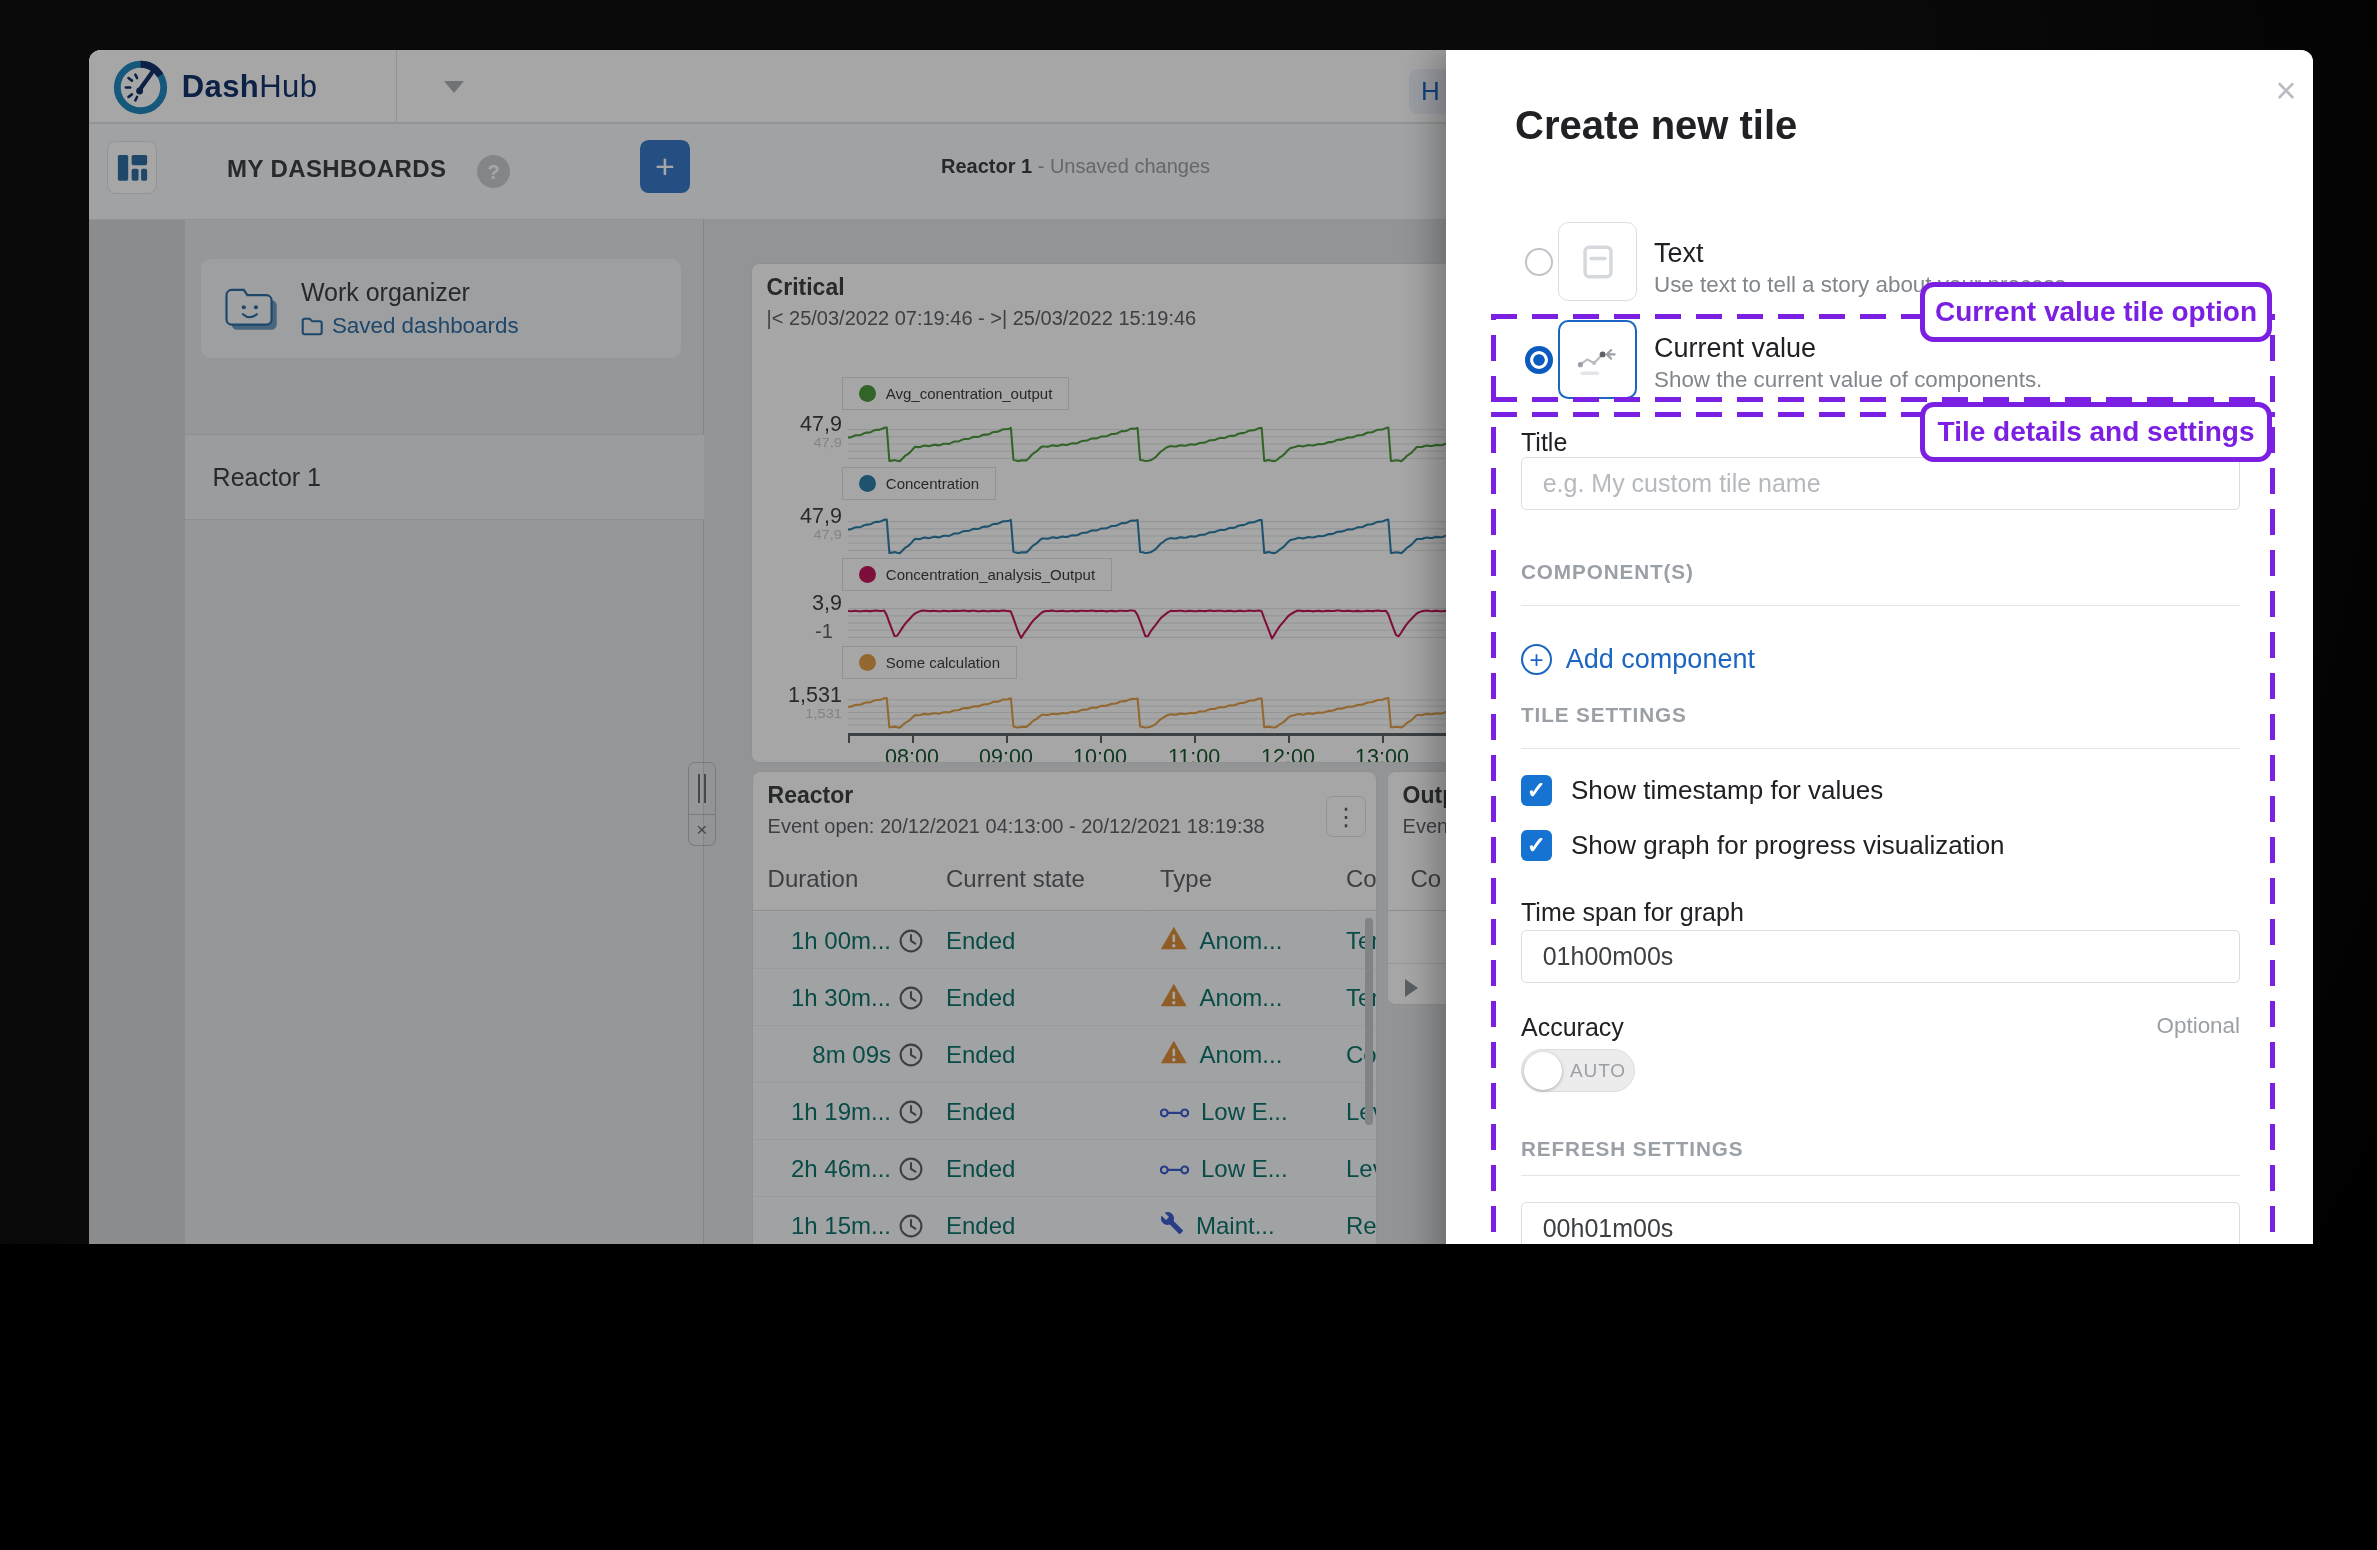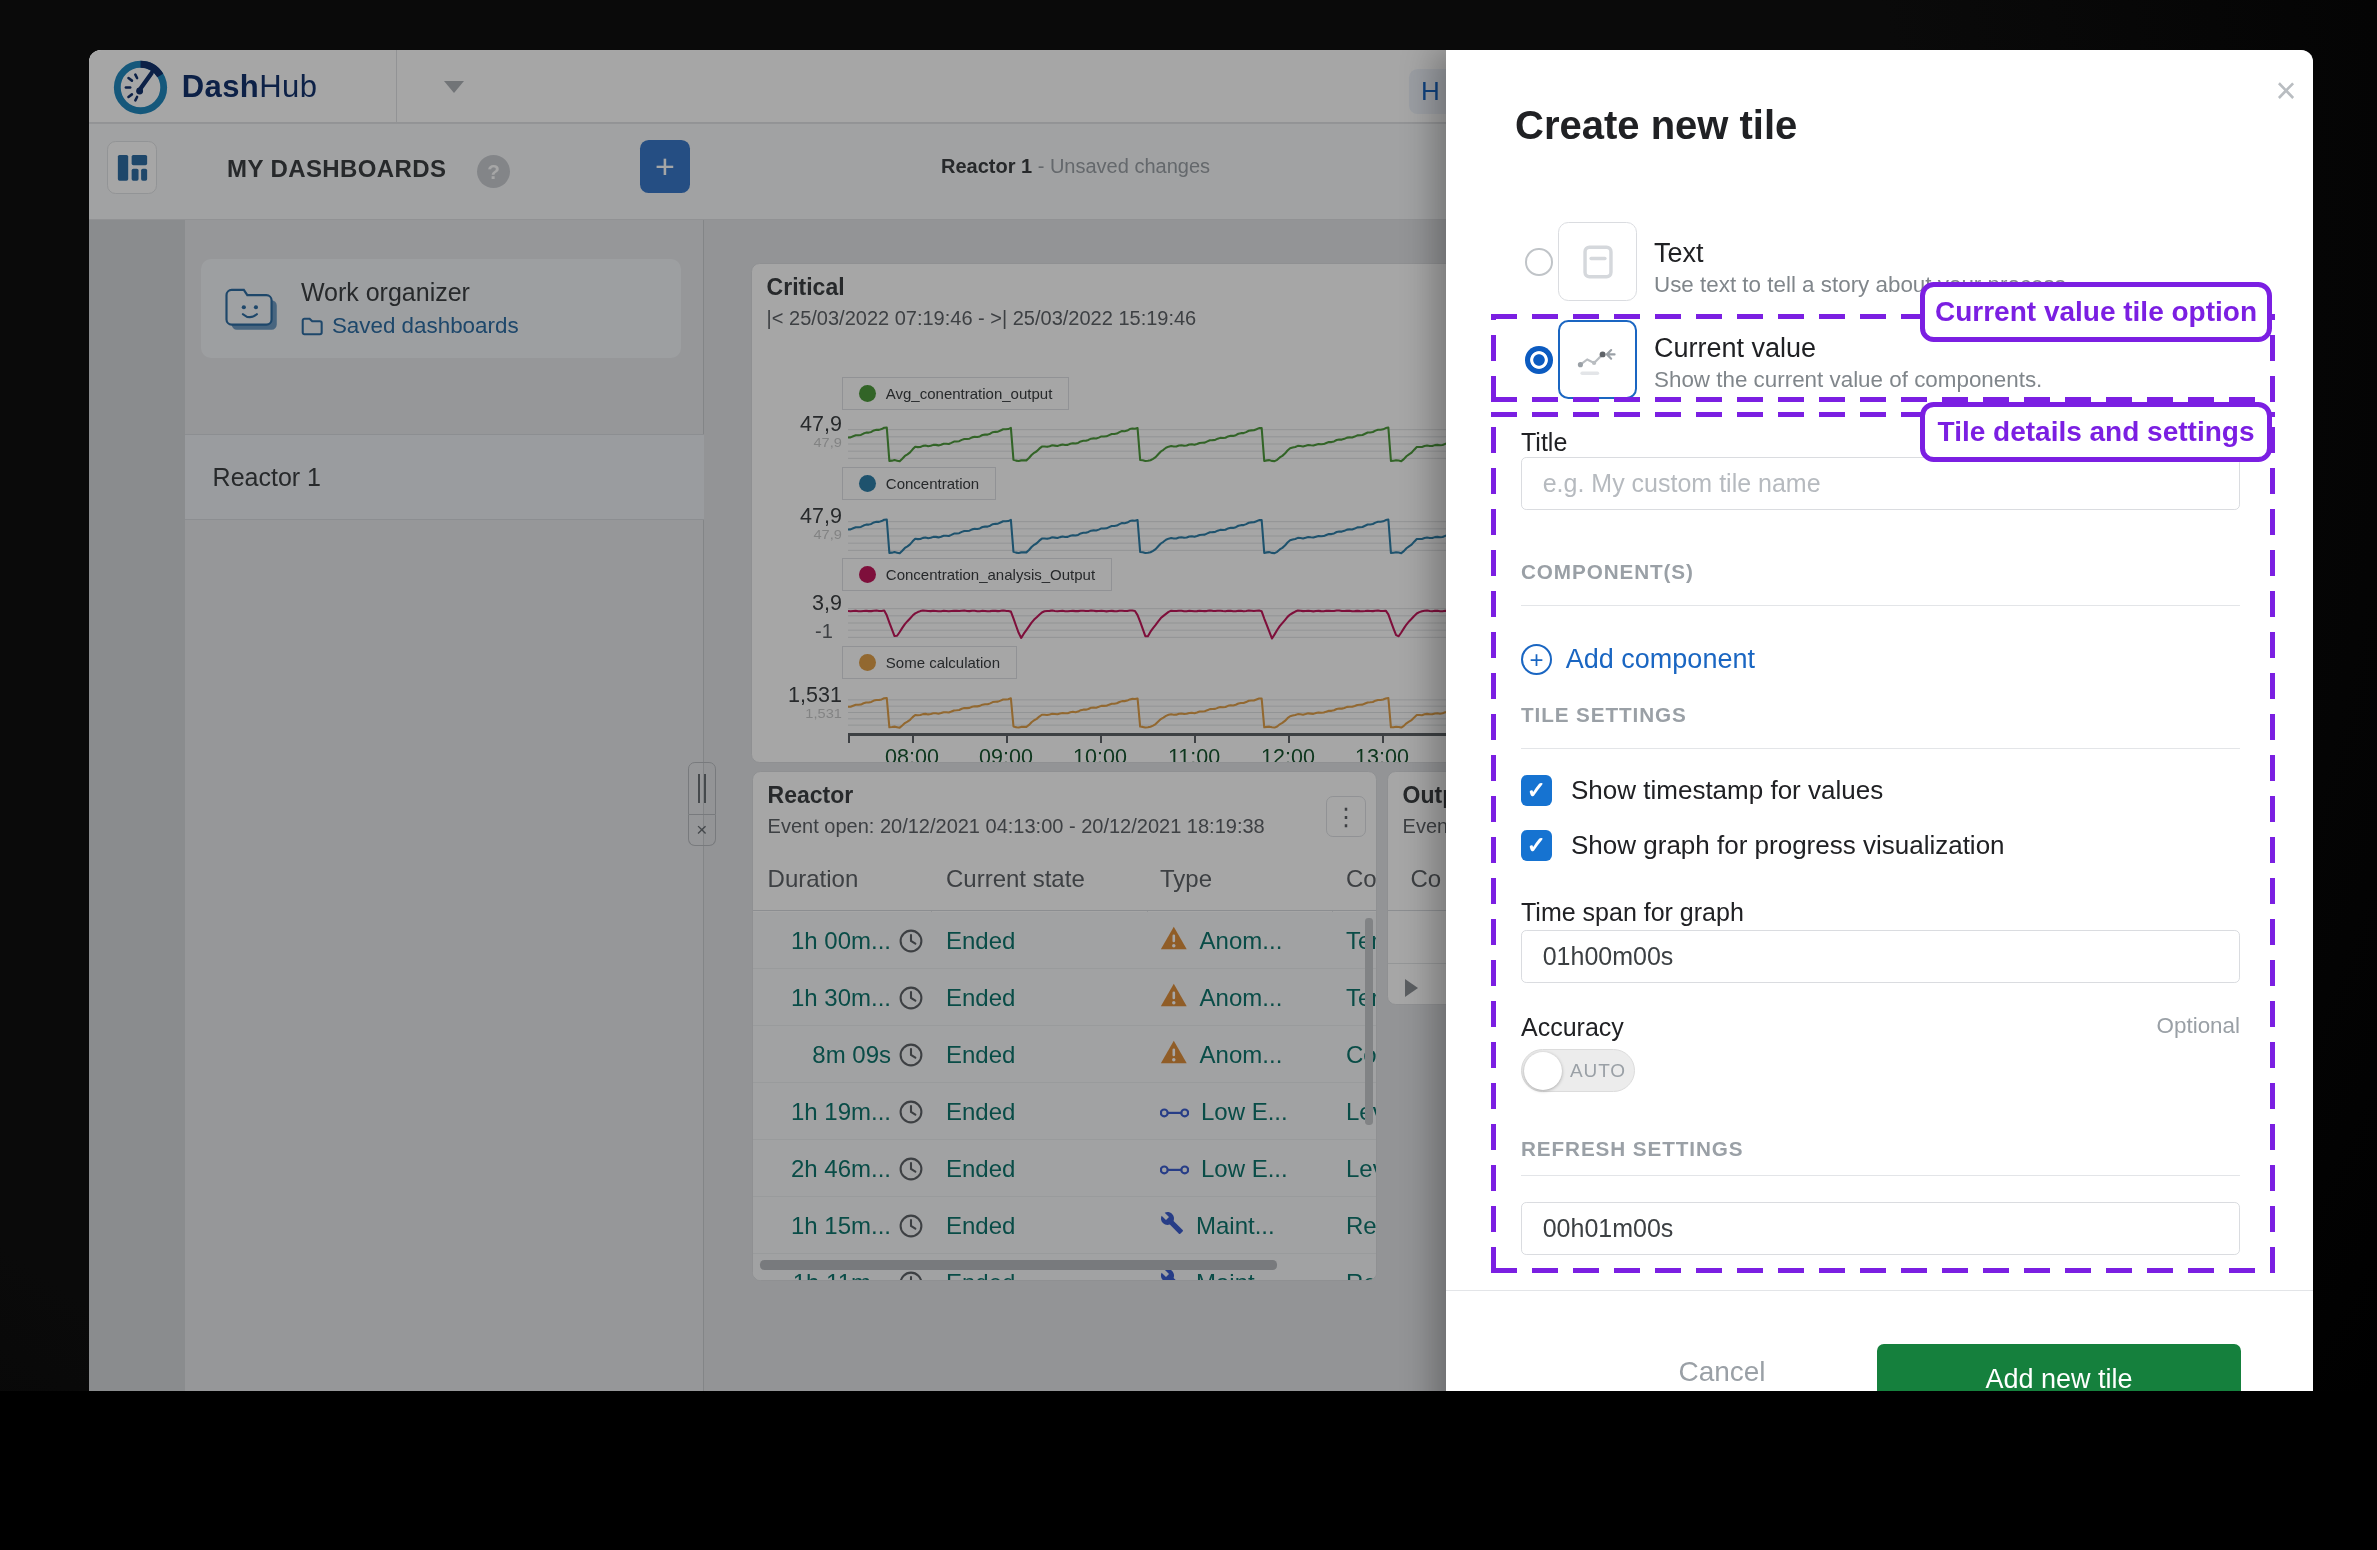--- a/index.html
+++ b/index.html
@@ -1,17 +1,17 @@
 <!DOCTYPE html>
 <html style="font-size:13.8px"><head>
 <meta charset="utf-8">
 <style>
   html,body{margin:0;padding:0;background:#000;}
   *{box-sizing:border-box;font-family:"Liberation Sans",sans-serif;}
-  .stage{position:relative;width:2377px;height:1391px;background:
+  .stage{position:relative;width:2377px;height:1244px;background:
     radial-gradient(circle at 30% 20%, #0a0a0a 0 60%, #000 100%);overflow:hidden;}
   .window{position:absolute;left:89px;top:50px;width:2224px;height:1378px;
     background:#e2e4e7;border-radius:12px;overflow:hidden;}
   
   .topbar{position:absolute;left:0;top:0;width:1357px;height:73px;background:#fff;border-bottom:0.9px solid #e0e2e5;}
   .topbar .logo-wrap{position:absolute;left:24px;top:9.5px;display:flex;align-items:center;gap:13.8px;}
   .logo-text{font-size:31px;color:#14336e;letter-spacing:0.4px;}
   .logo-text b{font-weight:800;}
   .logo-divider{position:absolute;left:307px;top:0;width:0.9px;height:73px;background:#e0e2e5;}
   .caret-down{position:absolute;left:355px;top:31px;width:0;height:0;border-left:10.3px solid transparent;border-right:10.3px solid transparent;border-top:12px solid #aeb2b7;}

